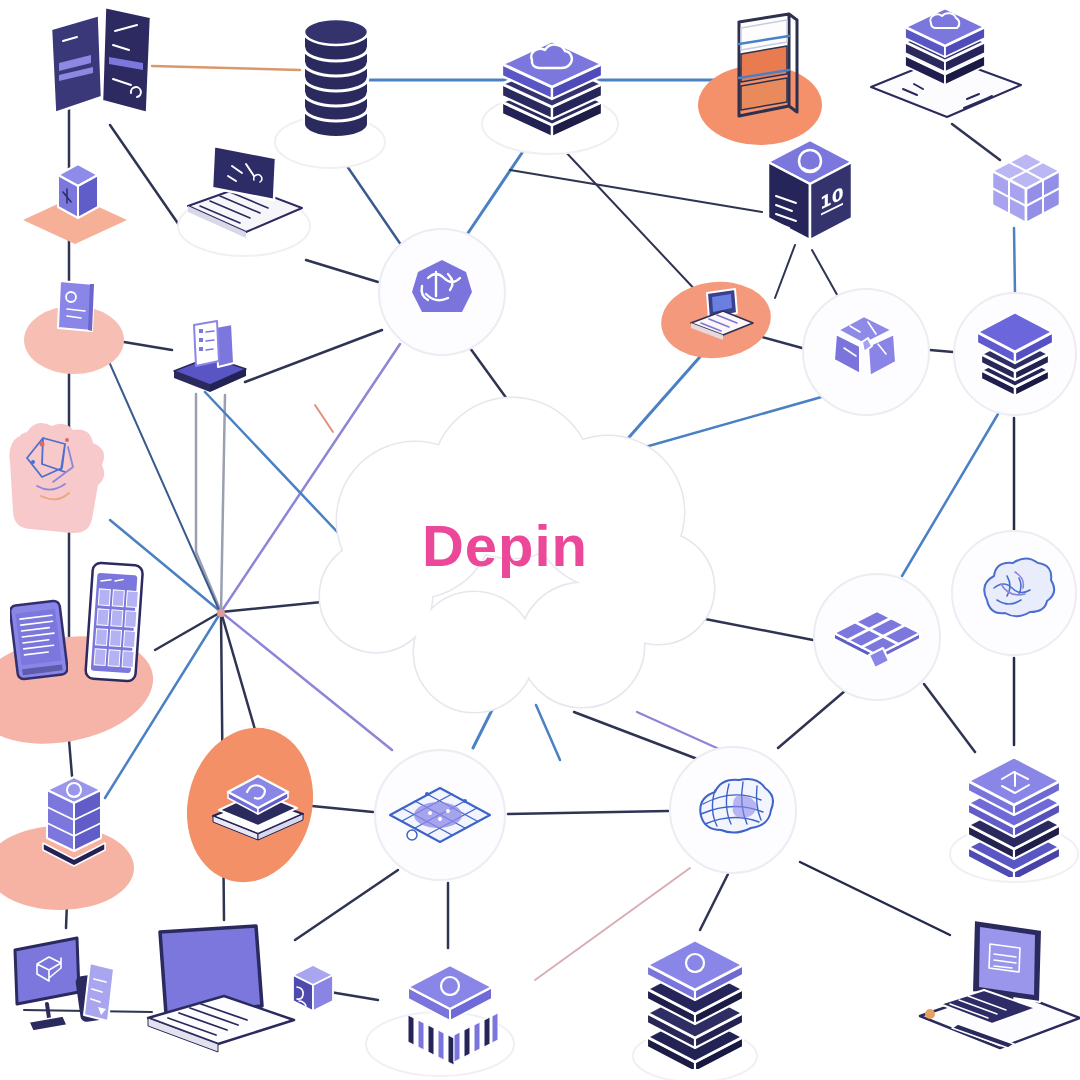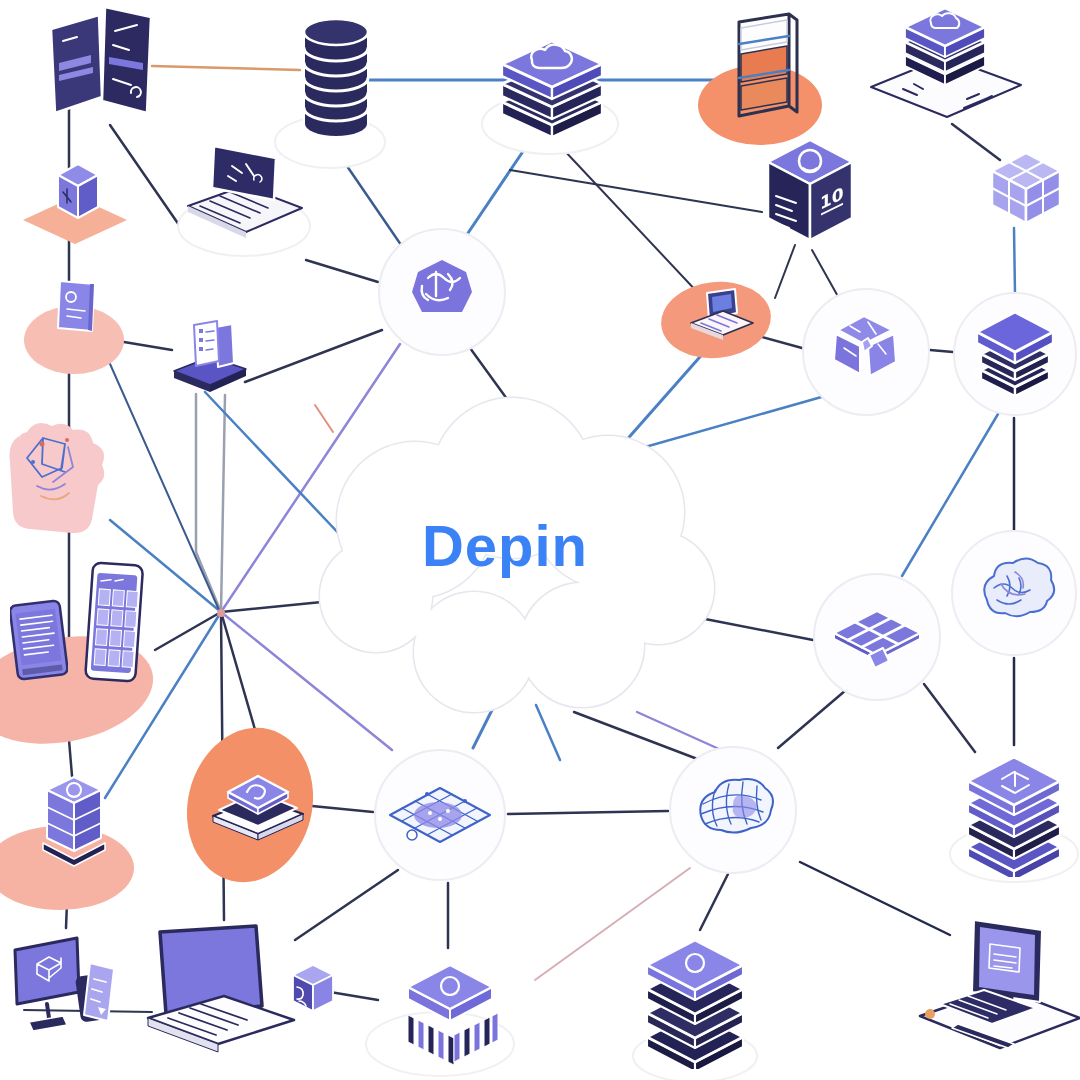--- a/index.html
+++ b/index.html
@@ -469,14 +469,14 @@
           <polygon points="64,15 119,23 118,83 63,75" fill="#9a96ec" stroke="none" stroke-width="0" stroke-linejoin="round"></polygon>
           <path d="M74,32 l30,4 l-1,24 l-30,-4 z M78,42 l22,3 M78,48 l22,3 M78,54 l18,2" fill="none" stroke="#fff" stroke-width="1.6" stroke-linecap="round" stroke-linejoin="round"></path>
           <polygon points="86,80 98,82 96,94 84,92" fill="#2b2a5e" stroke="none" stroke-width="0" stroke-linejoin="round"></polygon>
           <polygon points="24,92 76,112 120,96 68,78" fill="#2e2c66" stroke="#fff" stroke-width="2" stroke-linejoin="round"></polygon>
           <path d="M34,92 l38,14 M43,88 l38,14 M52,84 l38,14" fill="none" stroke="#fff" stroke-width="1.4" stroke-linecap="round" stroke-linejoin="round"></path>
           <polygon points="36,116 92,136 98,132 42,112" fill="#2b2a5e" stroke="#fff" stroke-width="1.5" stroke-linejoin="round"></polygon>
           <circle cx="14" cy="102" r="5" fill="#e8a060" stroke="none" stroke-width="0"></circle>
         </svg>
       </div>
     </div>
-  <div id="depin-label" style="color: #3b82f6;">Depin</div>
+  <div id="depin-label" style="color: #ec4899;">Depin</div>
 </div>
 
 </body></html>

